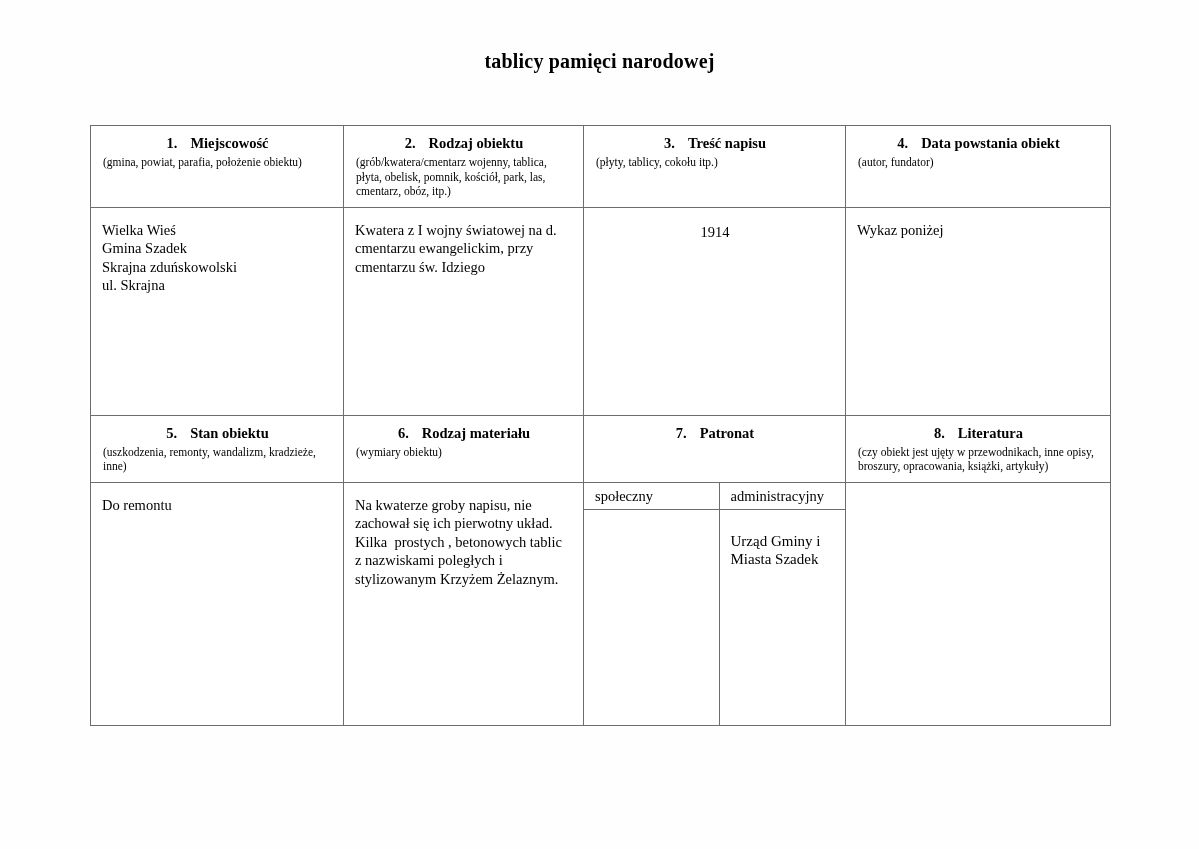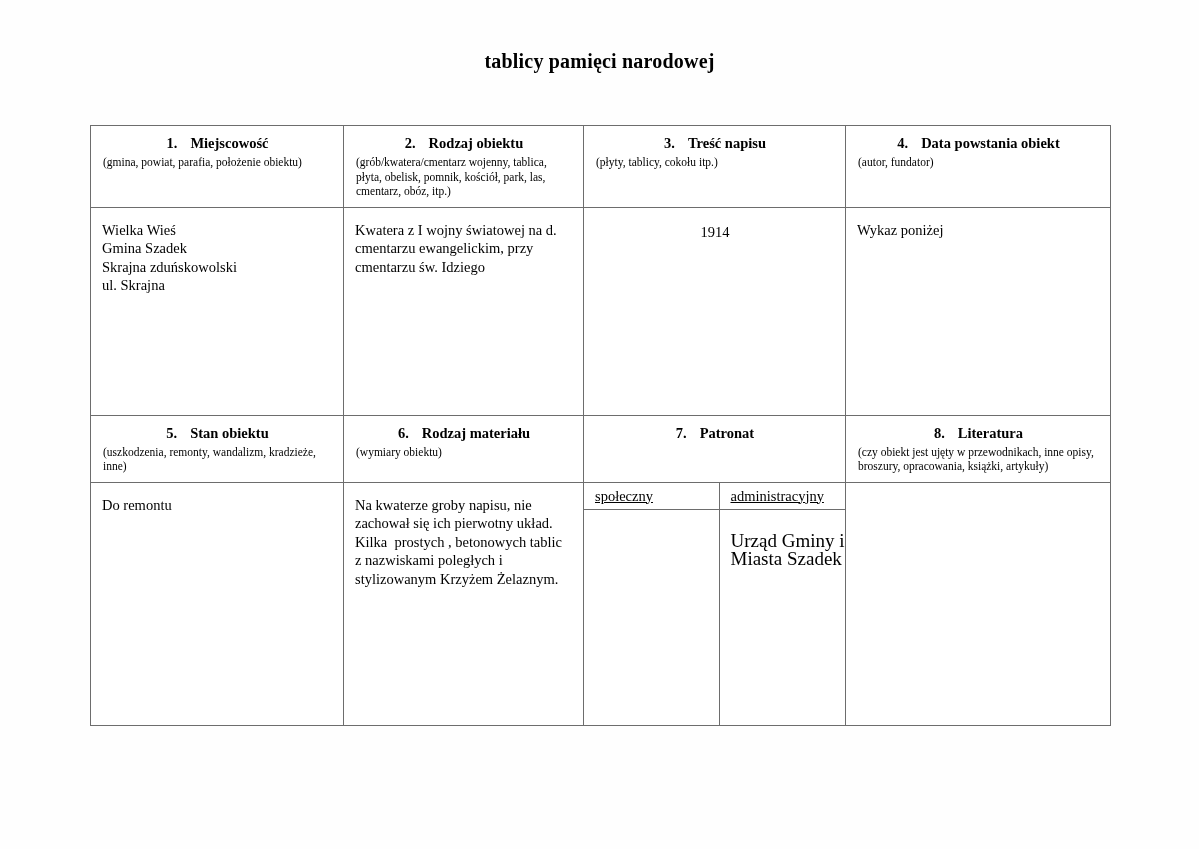--- a/index.html
+++ b/index.html
@@ -136,34 +136,32 @@
   .sub-table td {
     border: 0;
     vertical-align: top;
     padding: 0;
   }
   .sub-left  { width: 135px; }
   .sub-right { width: auto; }
   .sub-hdr-row td {
     border-bottom: 1px solid #6d6d6d;
     height: 26px;
-    text-decoration: underline;
   }
   .sub-table .divider { border-right: 1px solid #6d6d6d; }
   .sub-label {
     font-size: 14.5px;
     line-height: 18px;
     padding: 4px 8px 4px 11px;
     white-space: pre;
   }
   .sub-body {
-    font-size: 19px;
+    font-size: 15px;
     line-height: 18.6px;
     padding: 22px 8px 4px 11px;
-    text-align: center;
   }
   .sub-body .ln { display: block; white-space: pre; }
 </style>
 </head>
 <body>
 
 <div class="page">
 
   <div class="title-block">
     <div class="title-line-2">tablicy pamięci narodowej</div>

